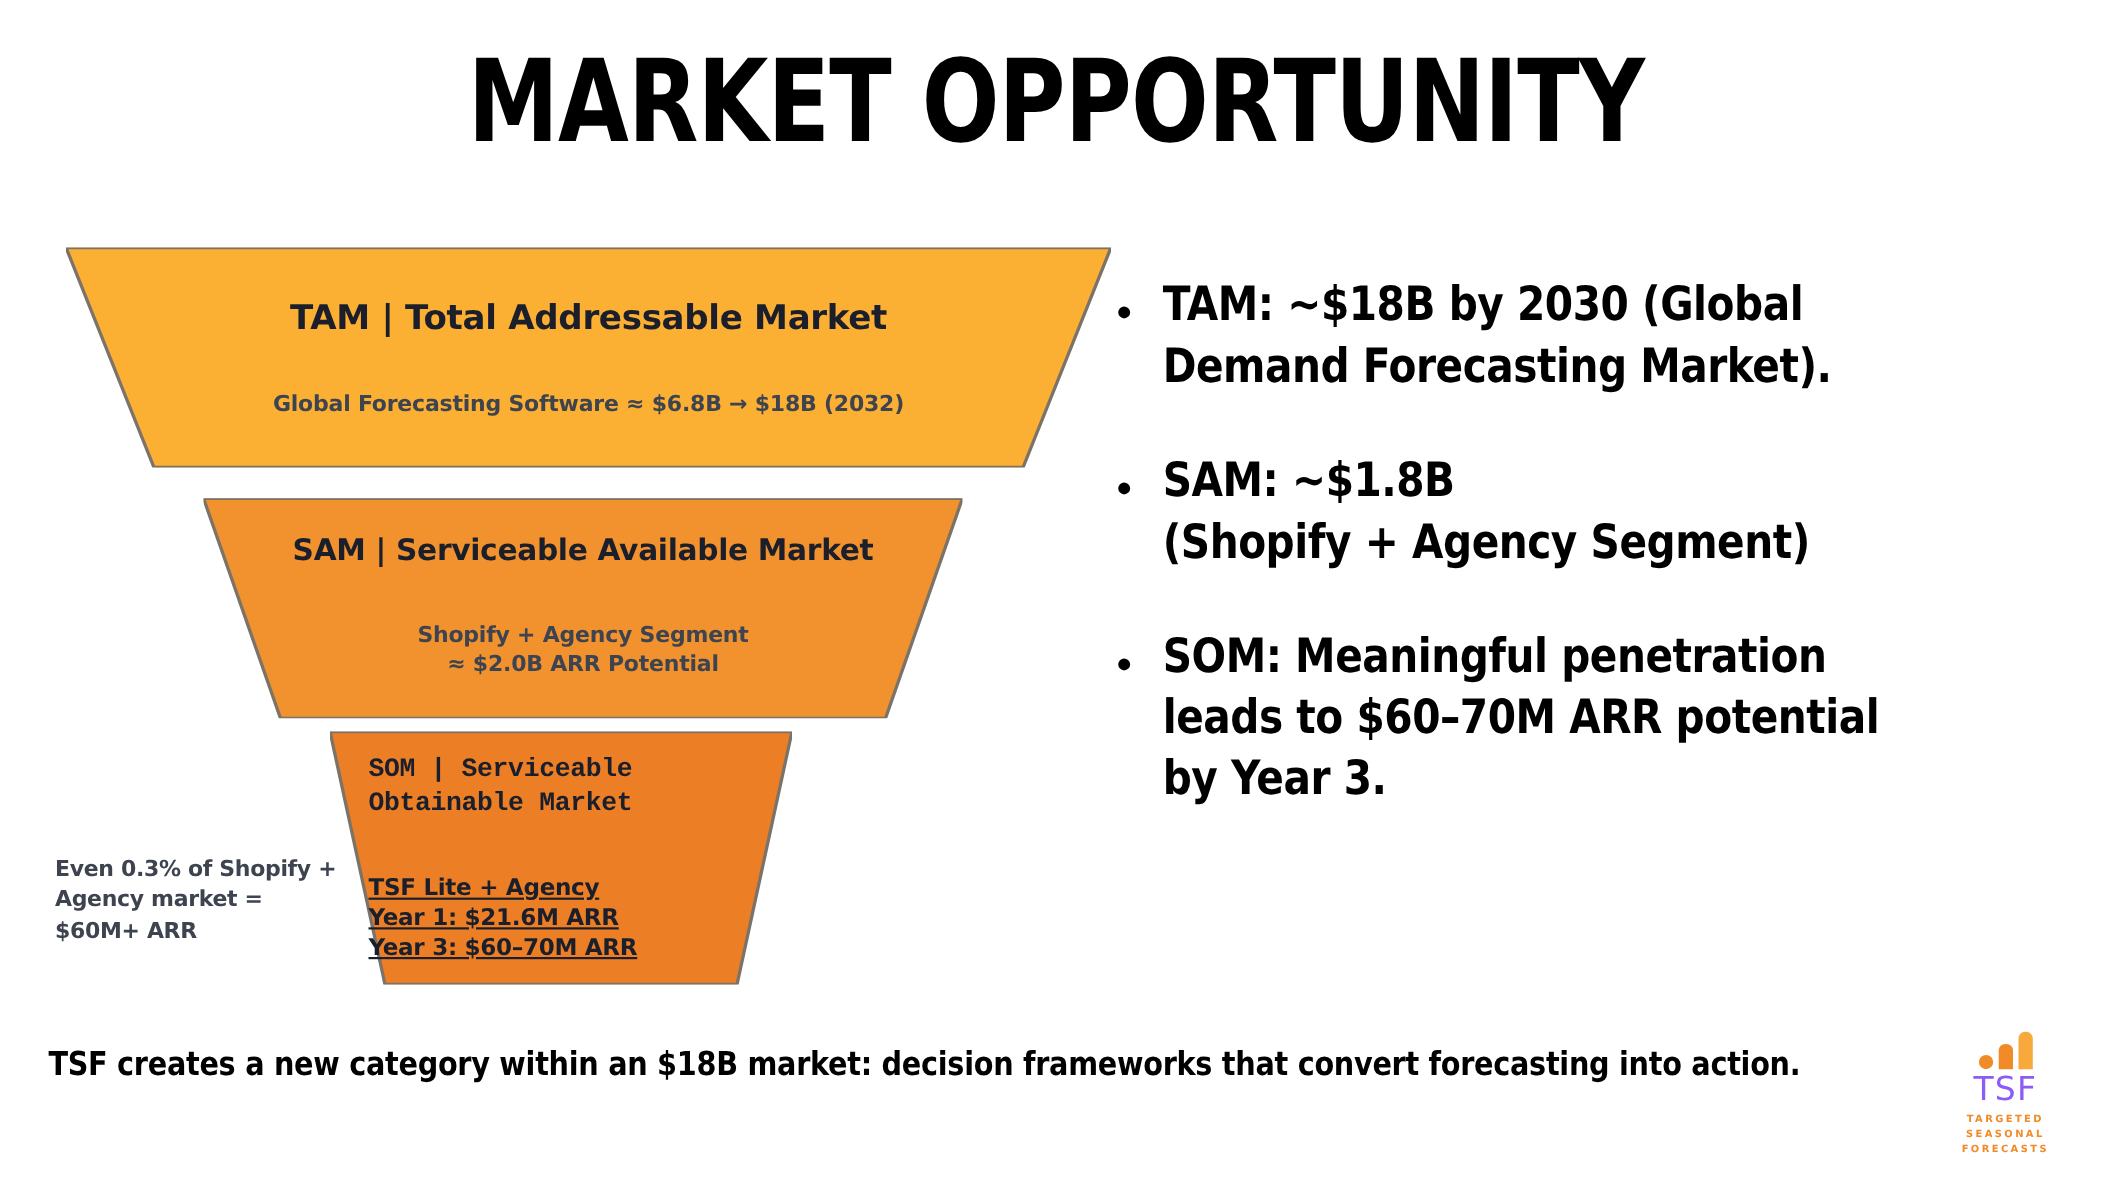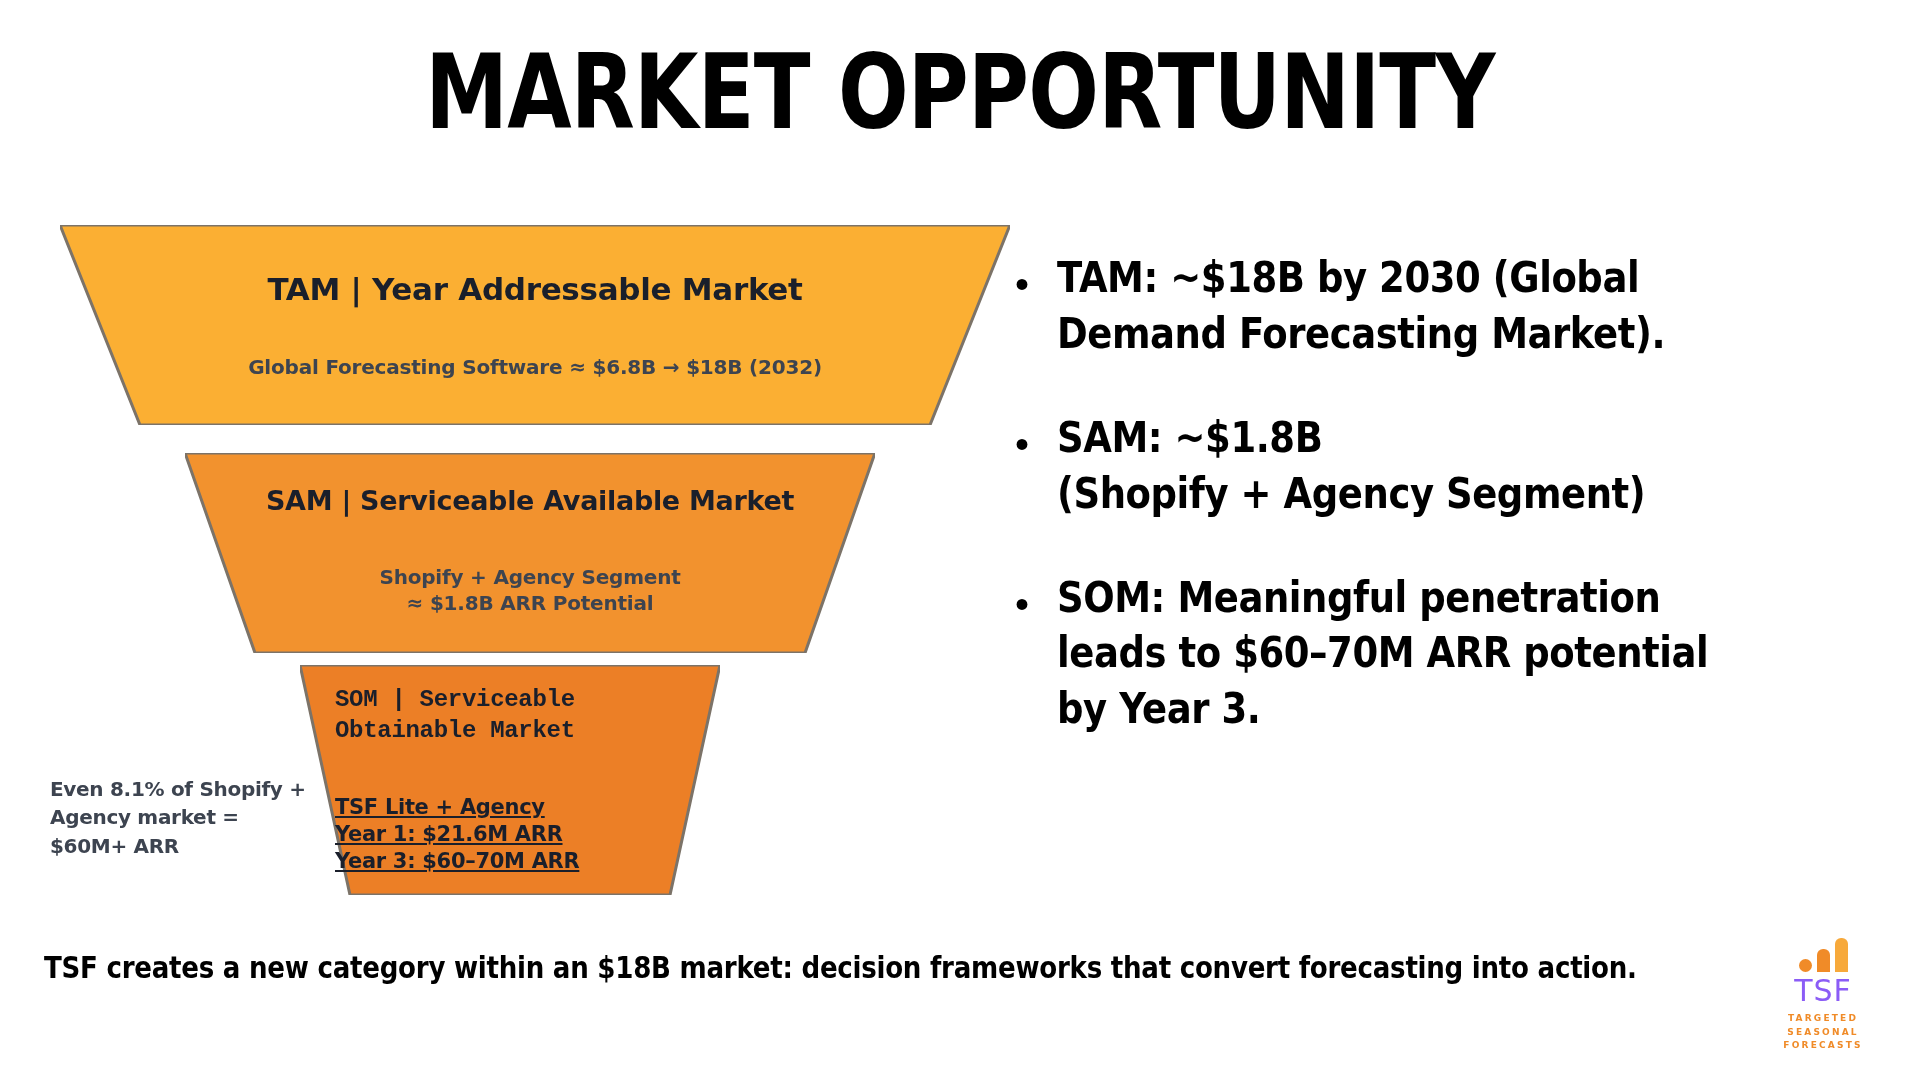--- a/index.html
+++ b/index.html
@@ -217,51 +217,51 @@
 
   <div class="title">MARKET OPPORTUNITY</div>
 
   <div class="funnel">
 
     <div class="seg seg-tam">
       <svg class="seg-shape" viewBox="0 0 950 200" preserveAspectRatio="none">
         <polygon points="0,0 950,0 870,200 80,200" fill="#FBAF33" stroke="#7c7368" stroke-width="3"></polygon>
       </svg>
       <div class="seg-inner">
-        <div class="seg-title">TAM | Year Addressable Market</div>
+        <div class="seg-title">TAM | Total Addressable Market</div>
         <div class="seg-sub">Global Forecasting Software ≈ $6.8B → $18B (2032)</div>
       </div>
     </div>
 
     <div class="seg seg-sam">
       <svg class="seg-shape" viewBox="0 0 690 200" preserveAspectRatio="none">
         <polygon points="0,0 690,0 620,200 70,200" fill="#F2922E" stroke="#7c7368" stroke-width="3"></polygon>
       </svg>
       <div class="seg-inner">
         <div class="seg-title">SAM | Serviceable Available Market</div>
         <div class="seg-sub" style="white-space: pre-line;">Shopify + Agency Segment
-≈ $1.8B ARR Potential</div>
+≈ $2.0B ARR Potential</div>
       </div>
     </div>
 
     <div class="seg seg-som">
       <svg class="seg-shape" viewBox="0 0 420 230" preserveAspectRatio="none">
         <polygon points="0,0 420,0 370,230 50,230" fill="#EC7F26" stroke="#7c7368" stroke-width="3"></polygon>
       </svg>
       <div class="seg-inner">
         <div class="seg-title" style="white-space: pre-line;">SOM | Serviceable
 Obtainable Market</div>
         <div class="seg-sub" style="white-space: pre-line;">TSF Lite + Agency
 Year 1: $21.6M ARR
 Year 3: $60–70M ARR</div>
       </div>
     </div>
   </div>
 
-  <div class="left-note" style="white-space: pre-line;">Even 8.1% of Shopify +
+  <div class="left-note" style="white-space: pre-line;">Even 0.3% of Shopify +
 Agency market =
 $60M+ ARR</div>
 
   <div class="bullets">
 
     <div class="bullet">
       <div class="bullet-dot">•</div>
       <div class="bullet-text">TAM: ~$18B by 2030 (Global
 Demand Forecasting Market).</div>
     </div>

